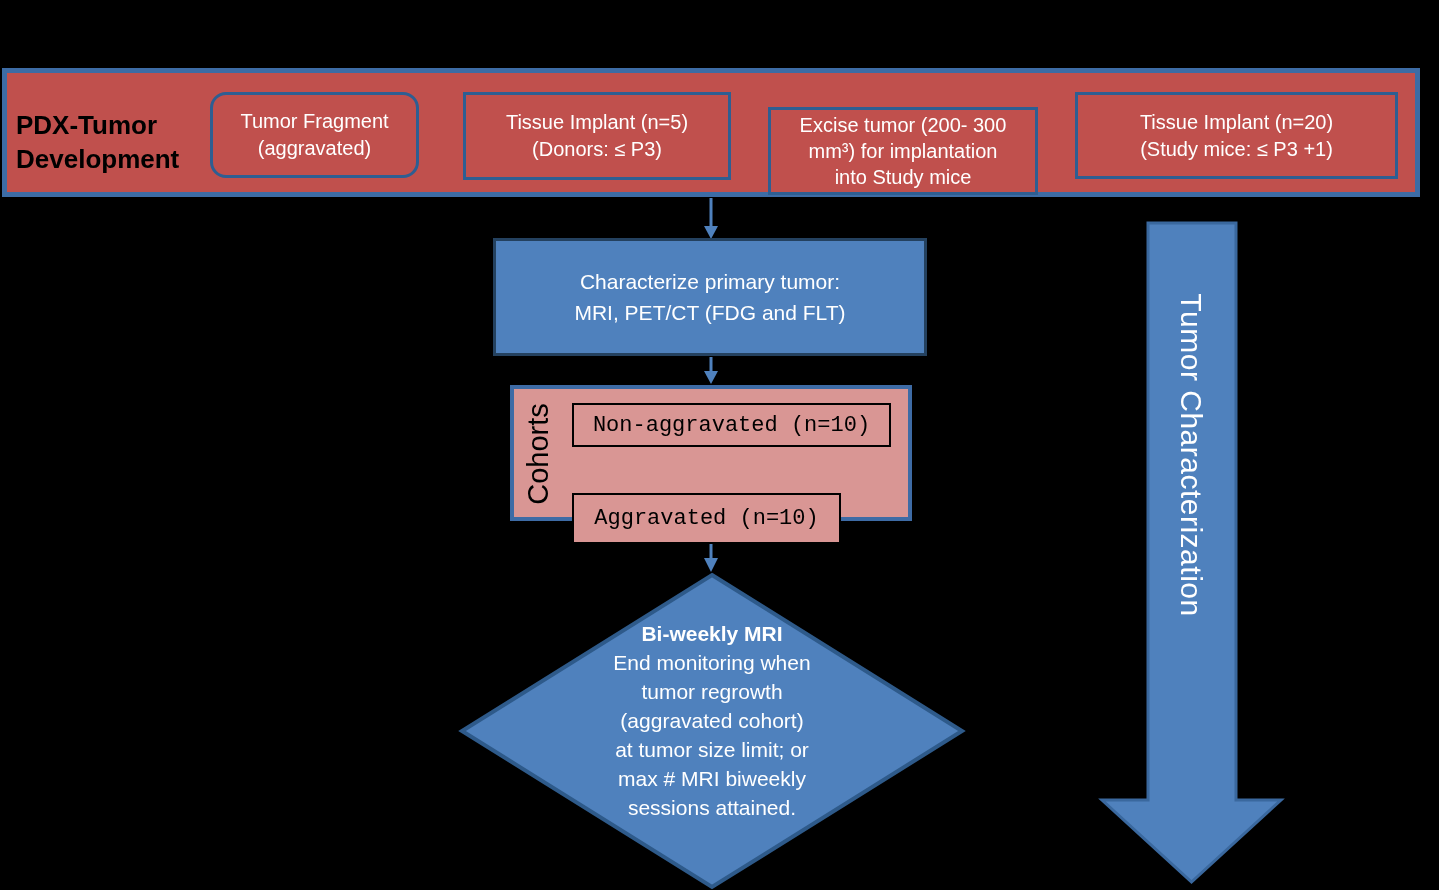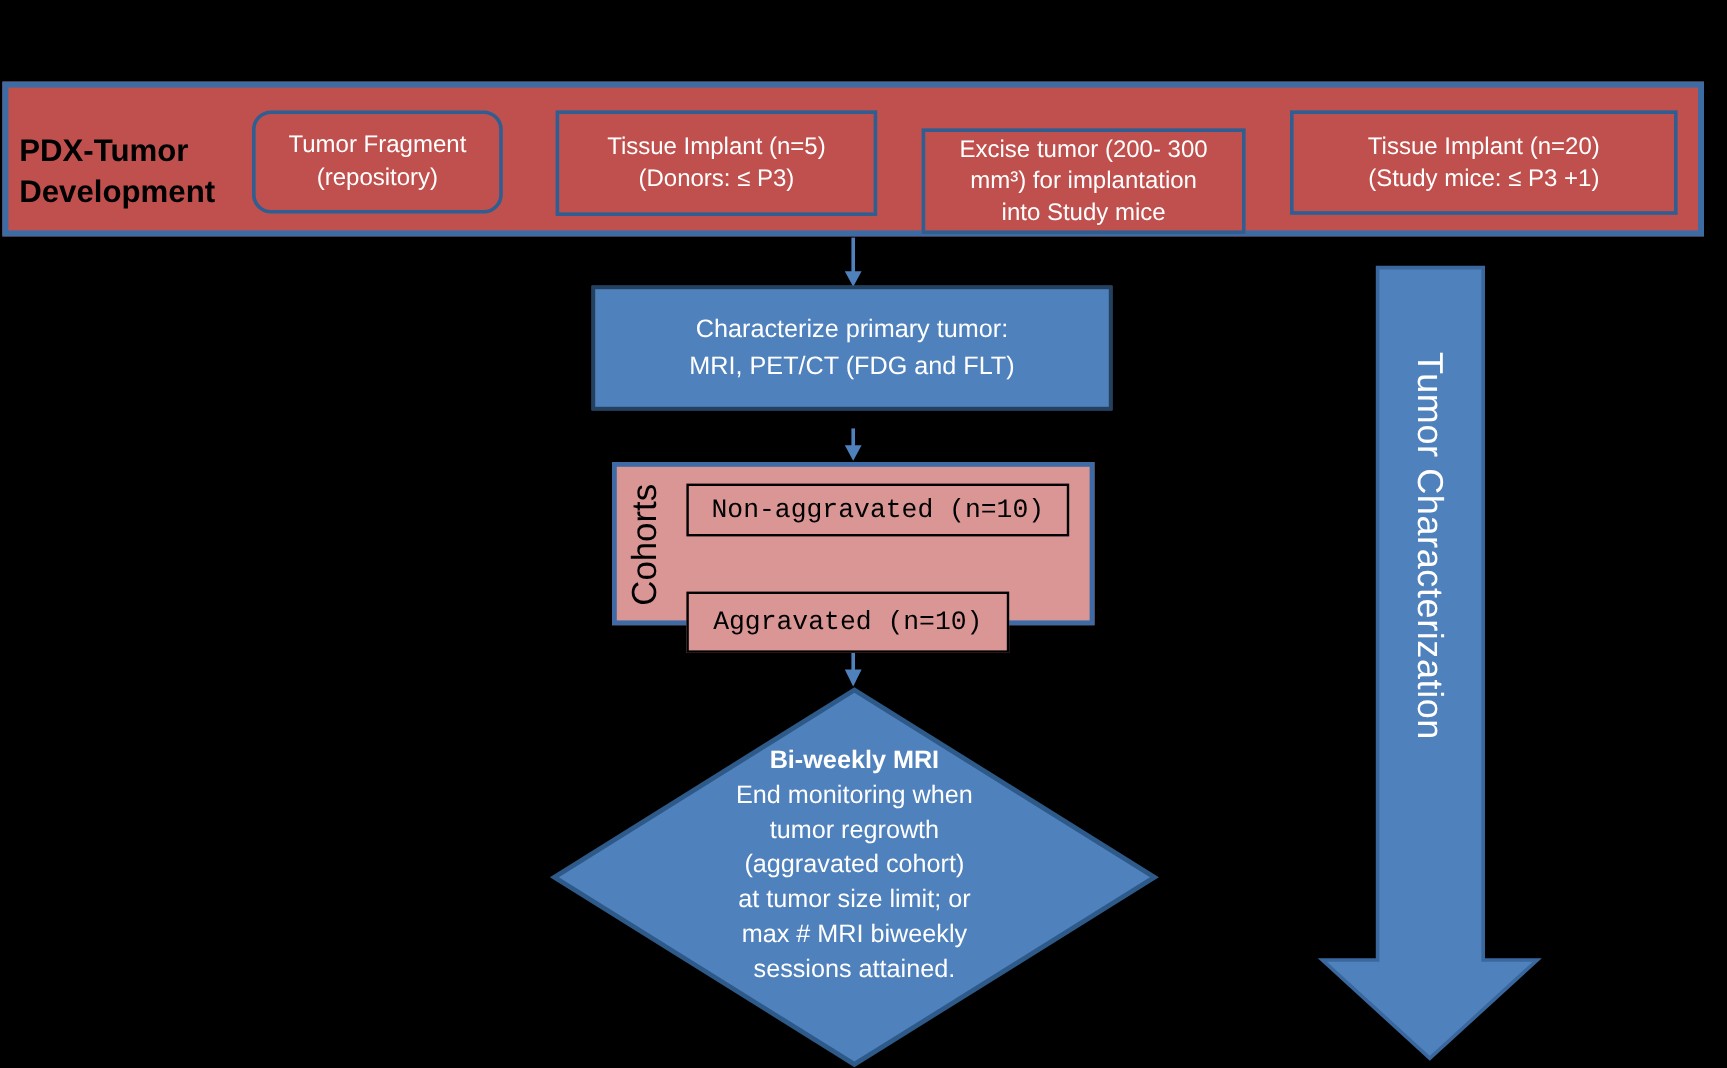--- a/index.html
+++ b/index.html
@@ -27,21 +27,21 @@
     border:3px solid var(--red-box-border);
     display:flex;flex-direction:column;justify-content:center;align-items:center;
     color:var(--light-text);font-size:20px;line-height:27px;text-align:center;
   }
   #box1{left:210px;top:92px;width:209px;height:86px;border-radius:16px;}
   #box2{left:463px;top:92px;width:268px;height:88px;}
   #box3{left:768px;top:92px;width:270px;height:88px;line-height:26px;margin-top:15px;}
   #box4{left:1075px;top:92px;width:323px;height:87px;}
 
   .bluebox{
-    left:493px;top:238px;width:434px;height:104px;
+    left:493px;top:238px;width:434px;height:118px;
     background:var(--blue-fill);
     border:3px solid var(--blue-box-border);
     display:flex;flex-direction:column;justify-content:center;align-items:center;
     color:var(--light-text);font-size:21px;line-height:31px;text-align:center;
   }
 
   .cohorts-box{
     left:510px;top:385px;width:402px;height:136px;
     background:var(--pink-fill);
     border:4px solid var(--cohorts-border);
@@ -113,21 +113,21 @@
 
   <div class="abs banner"></div>
 
   <div class="abs banner-title">
     <div>PDX-Tumor</div>
     <div>Development</div>
   </div>
 
   <div id="box1" class="abs rbox">
     <div>Tumor Fragment</div>
-    <div>(repository)</div>
+    <div>(aggravated)</div>
   </div>
 
   <div id="box2" class="abs rbox">
     <div>Tissue Implant (n=5)</div>
     <div>(Donors: ≤ P3)</div>
   </div>
 
   <div id="box3" class="abs rbox">
     <div>Excise tumor (200- 300</div>
     <div>mm³) for implantation</div>

